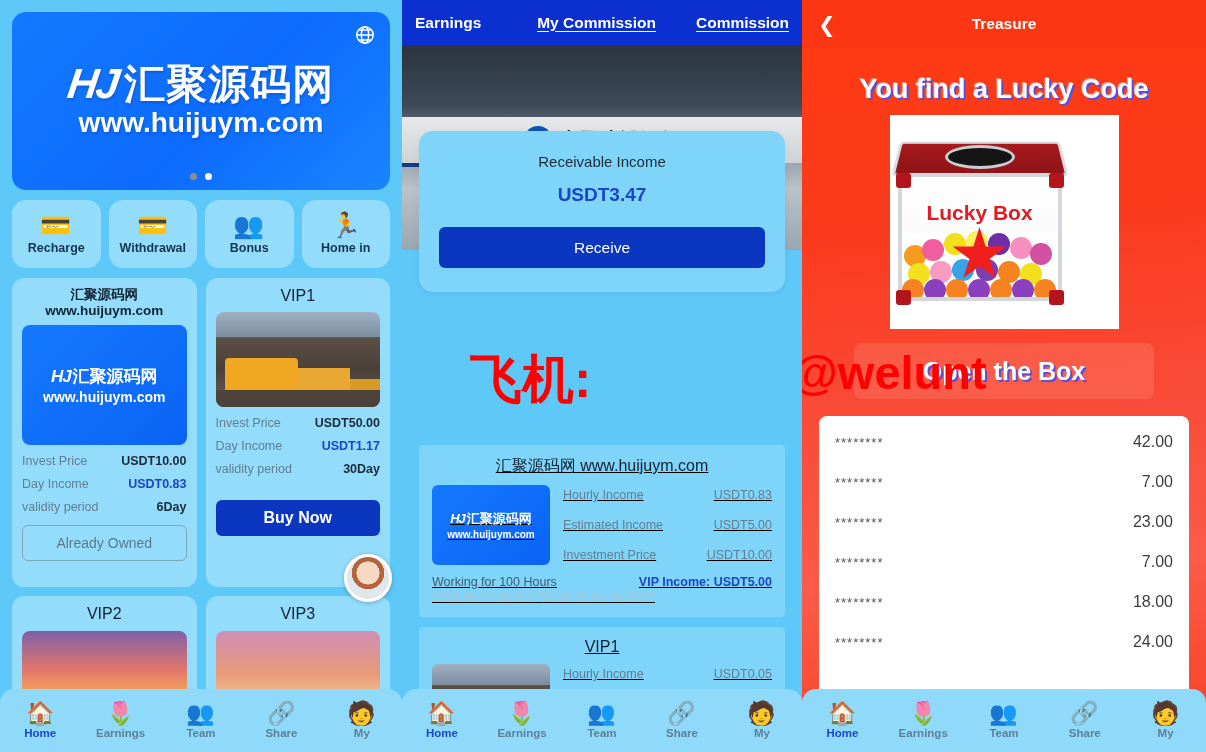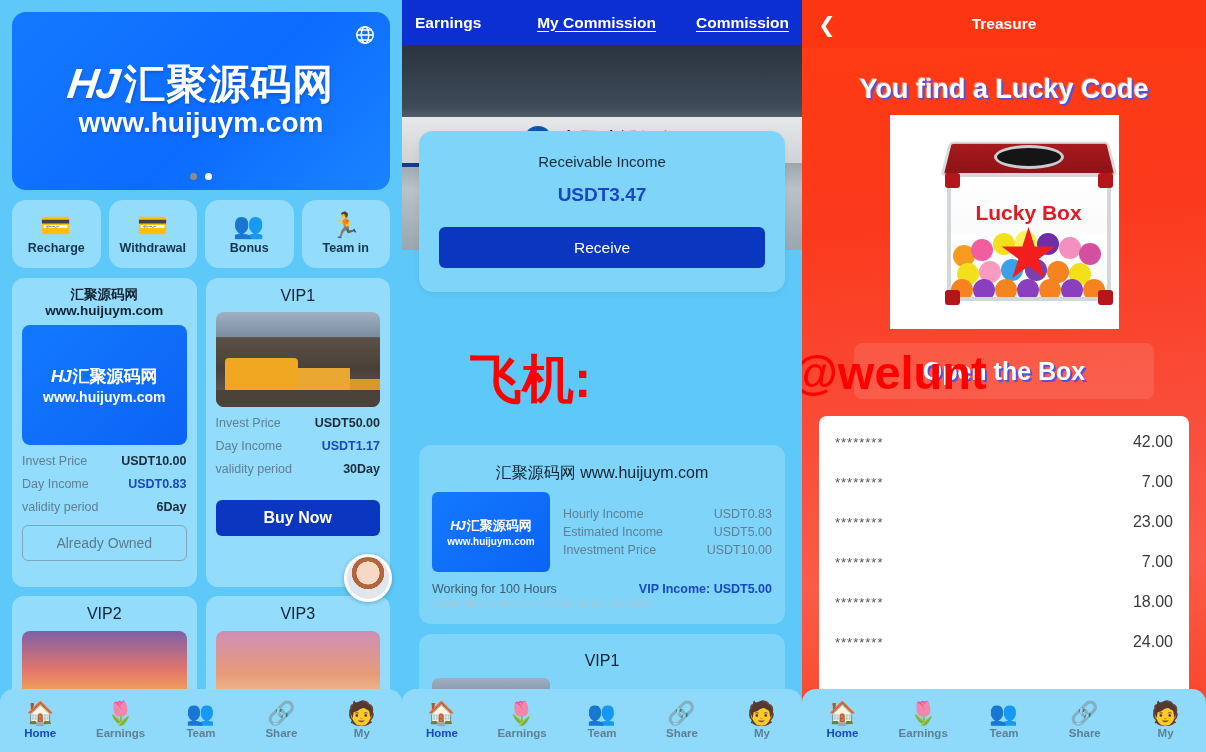--- a/index.html
+++ b/index.html
@@ -195,27 +195,28 @@
   }
   .recv-label { text-align:center; font-size: 15px; color: #1d2b38; }
   .recv-amt { text-align:center; font-size: 19px; font-weight: 700; color:#1a46c8; margin-top: 14px; }
   .btn-receive {
     margin-top: 21px; height: 41px; border-radius: 6px;
     background:#0b37c0; color:#fff; font-size:15.5px;
     display:flex; align-items:center; justify-content:center;
   }
   .earn-list { padding: 0 17px; margin-top: 10px; display:flex; flex-direction:column; gap: 10px; }
   .earn-card {
-    background: #7fd4fa; border-radius: 12px; padding: 18px 13px 13px 13px;
+    background: #7fd4fa; border-radius: 4px; padding: 11px 13px 13px 13px;
     position: relative;
+    text-decoration: underline;
   }
   .earn-card-title { text-align:center; font-size: 16px; color:#10212f; margin-bottom: 8px; }
   .earn-body { display: flex; gap: 13px; }
   .earn-thumb { width: 118px; height: 80px; border-radius: 6px; overflow:hidden; flex-shrink:0; }
-  .earn-kv { flex:1; display:flex; flex-direction:column; justify-content:center; gap: 4px; }
+  .earn-kv { flex:1; display:flex; flex-direction:column; justify-content:center; gap: 16px; }
   .ekv { display:flex; justify-content:space-between; font-size: 12.5px; }
   .ekv .k { color:#5f7f93; }
   .ekv .v { color:#5f7f93; }
   .earn-foot { display:flex; justify-content:space-between; margin-top: 10px; font-size: 12.5px; }
   .earn-foot .l { color:#3f5b6d; }
   .earn-foot .r { color:#1a46c8; font-weight: 700; }
   .earn-times { display:flex; justify-content:flex-start; margin-top: 1px; font-size: 12px; color:#a6c9d8; }
 
   .wm-red {
     position: absolute; font-weight: 800; color: #ff0000;
@@ -234,21 +235,21 @@
   }
   .tr-back { position:absolute; left: 16px; color:#fff; font-size: 21px; line-height:1; }
   .tr-title { flex:1; text-align:center; color:#fff; font-weight:700; font-size:15.5px; }
   .tr-lucky {
     text-align:center; margin-top: 26px; color: #ffffff;
     font-size: 27px; font-weight: 700;
     text-shadow: 2px 2px 0 #5b4fd6, -1px -1px 0 rgba(255,255,255,.4);
   }
   .lucky-box-wrap {
     margin: 10px auto 0 auto; width: 229px; height: 214px;
-    background: #fff; display:flex; align-items:center; justify-content:flex-end;
+    background: #fff; display:flex; align-items:center; justify-content:flex-start;
   }
   .lucky-box { position: relative; width: 180px; height: 170px; }
   .lb-lid {
     position:absolute; top: 0; left: 6px; width: 168px; height: 42px;
     background: linear-gradient(180deg,#a81a1e,#8e1317);
     border-radius: 5px; transform: perspective(220px) rotateX(34deg);
     border: 3px solid #d9dde0;
   }
   .lb-hole {
     position:absolute; top: 8px; left: 50%; transform: translateX(-50%);
@@ -322,21 +323,21 @@
       <div class="quick">
         <span class="glyph">💳</span>
         <span class="qlabel">Withdrawal</span>
       </div>
       <div class="quick">
         <span class="glyph">👥</span>
         <span class="qlabel">Bonus</span>
       </div>
       <div class="quick">
         <span class="glyph">🏃</span>
-        <span class="qlabel">Team in</span>
+        <span class="qlabel">Home in</span>
       </div>
     </div>
 
     <div class="vip-grid">
 
       <div class="vip-card">
         <div class="vip-title small">
           <div>汇聚源码网</div>
           <div>www.huijuym.com</div>
         </div>

